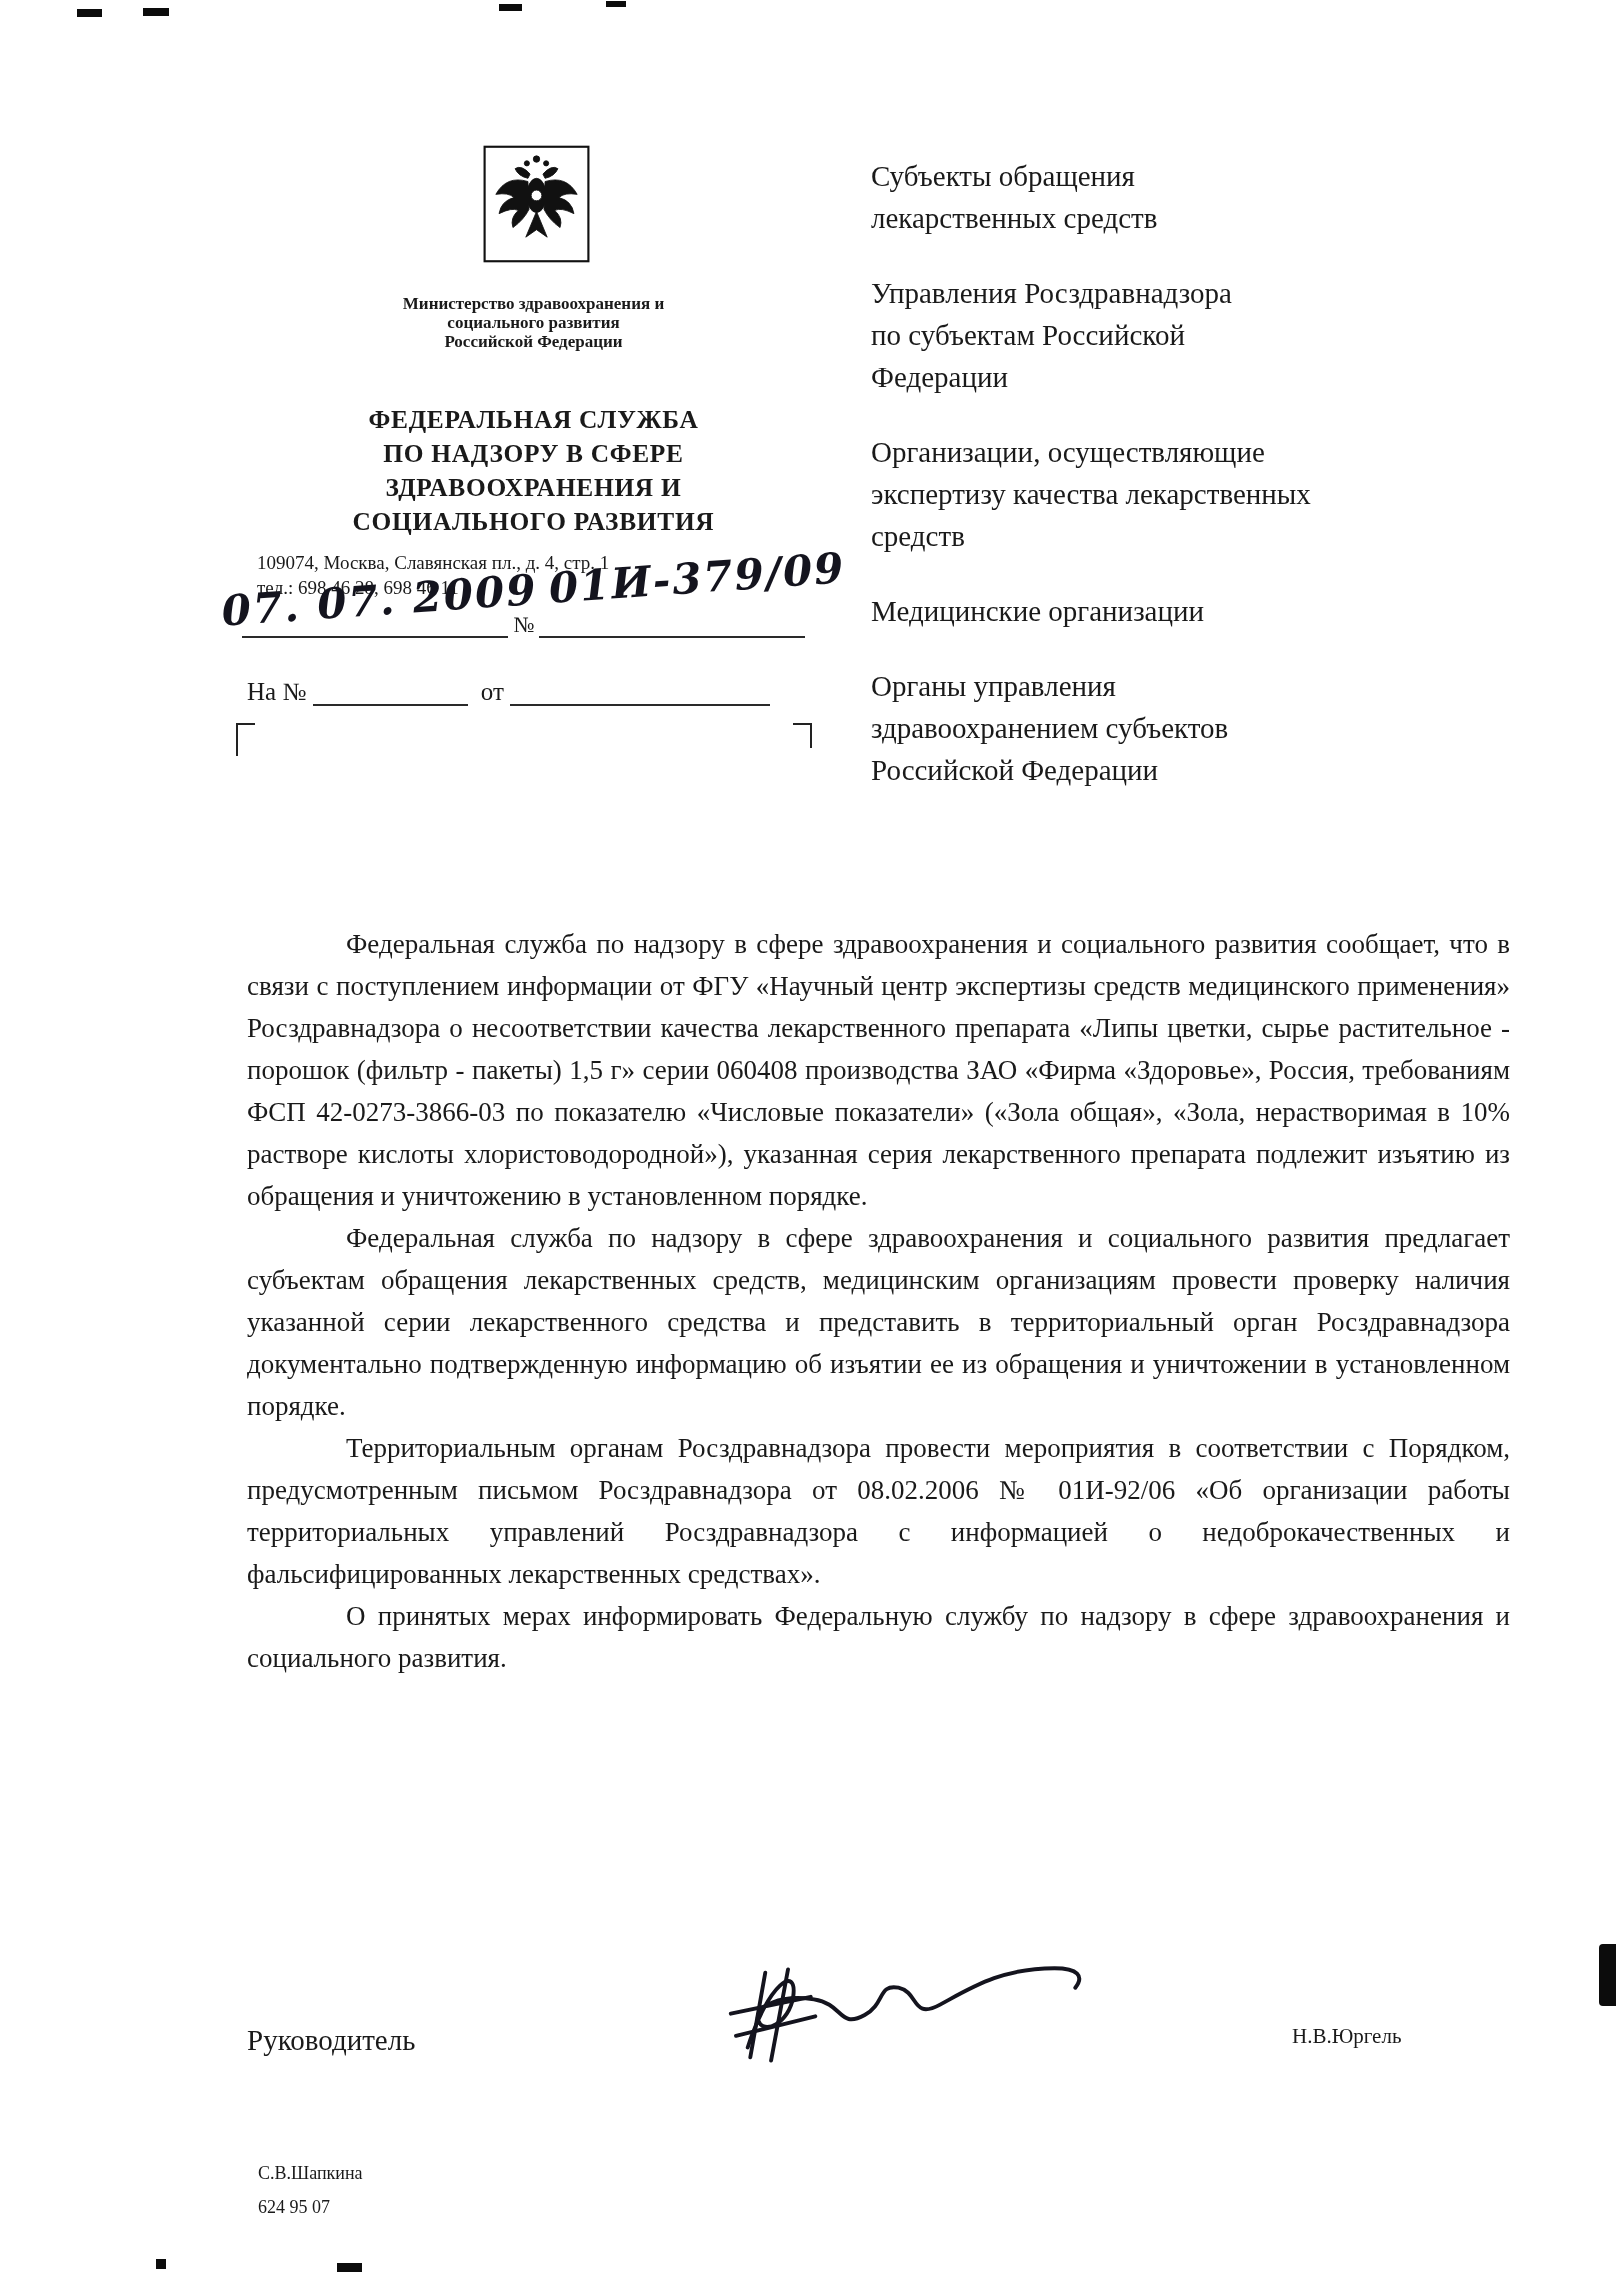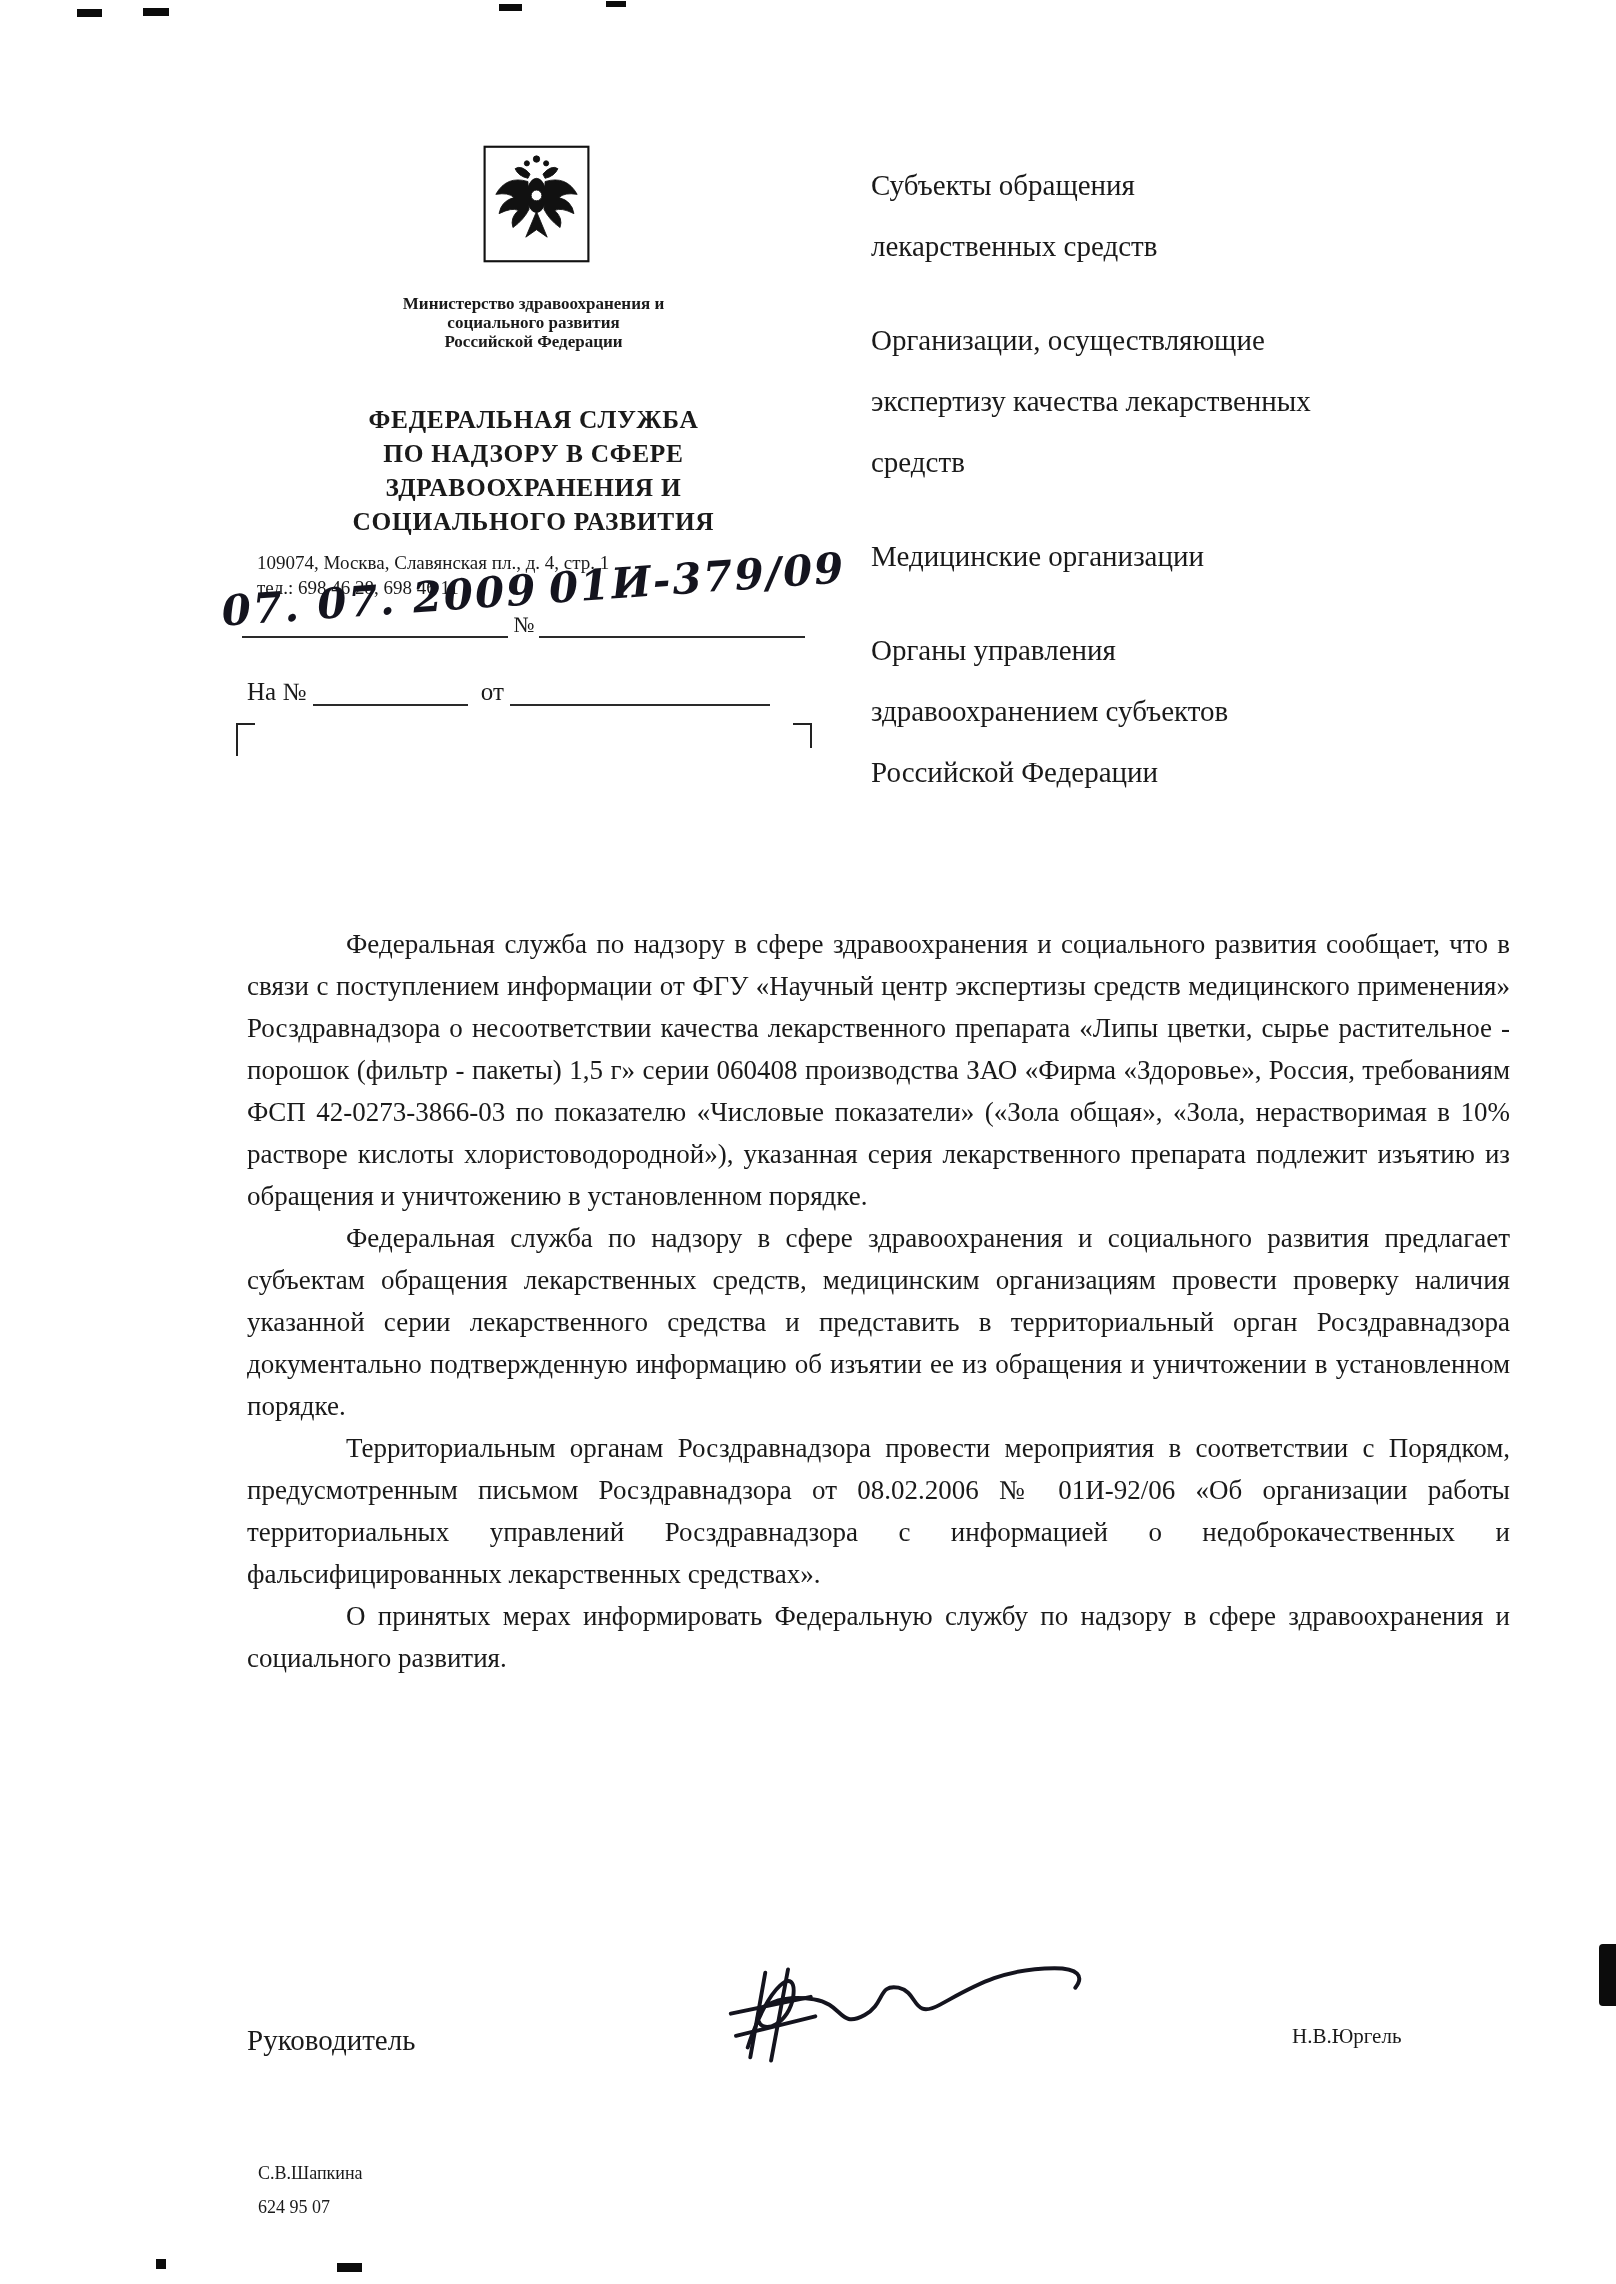--- a/index.html
+++ b/index.html
@@ -69,21 +69,21 @@
 
   .corner-left  { position:absolute; left:236px; top:723px; width:17px; height:31px; border-left:2.6px solid #222; border-top:2.6px solid #222; }
   .corner-right { position:absolute; left:793px; top:723px; width:17px; height:23.4px; border-right:2.6px solid #222; border-top:2.6px solid #222; }
 
   .subject {
     position:absolute; left:258px; top:754px; width:417px;
     font-size:26px; line-height:47px;
   }
 
   
-  .recipients { position:absolute; left:871px; top:155px; width:651px; font-size:29px; line-height:61px; }
+  .recipients { position:absolute; left:871px; top:155px; width:651px; font-size:29px; line-height:42px; }
   .recipient { margin-bottom:33px; }
 
   
   .letter-body {
     position:absolute; left:247px; top:923px; width:1263px;
     font-size:27px; line-height:42px; text-align:justify;
   }
   .letter-body p { margin:0; text-indent:99px; }
 
   
@@ -146,20 +146,23 @@
   <div class="ref-line">
     <span class="lbl">На №</span><span class="blank rb1"></span><span class="lbl">от</span><span class="blank rb2"></span>
   </div>
 
   <div class="corner-left"></div>
   <div class="corner-right"></div>
 
   <div class="recipients">
     <div class="recipient preline">Субъекты обращения
 лекарственных средств</div>
+    <div class="recipient preline">Управления Росздравнадзора
+по субъектам Российской
+Федерации</div>
     <div class="recipient preline">Организации, осуществляющие
 экспертизу качества лекарственных
 средств</div>
     <div class="recipient preline">Медицинские организации</div>
     <div class="recipient preline">Органы управления
 здравоохранением субъектов
 Российской Федерации</div>
   </div>
 
   <div class="letter-body">

